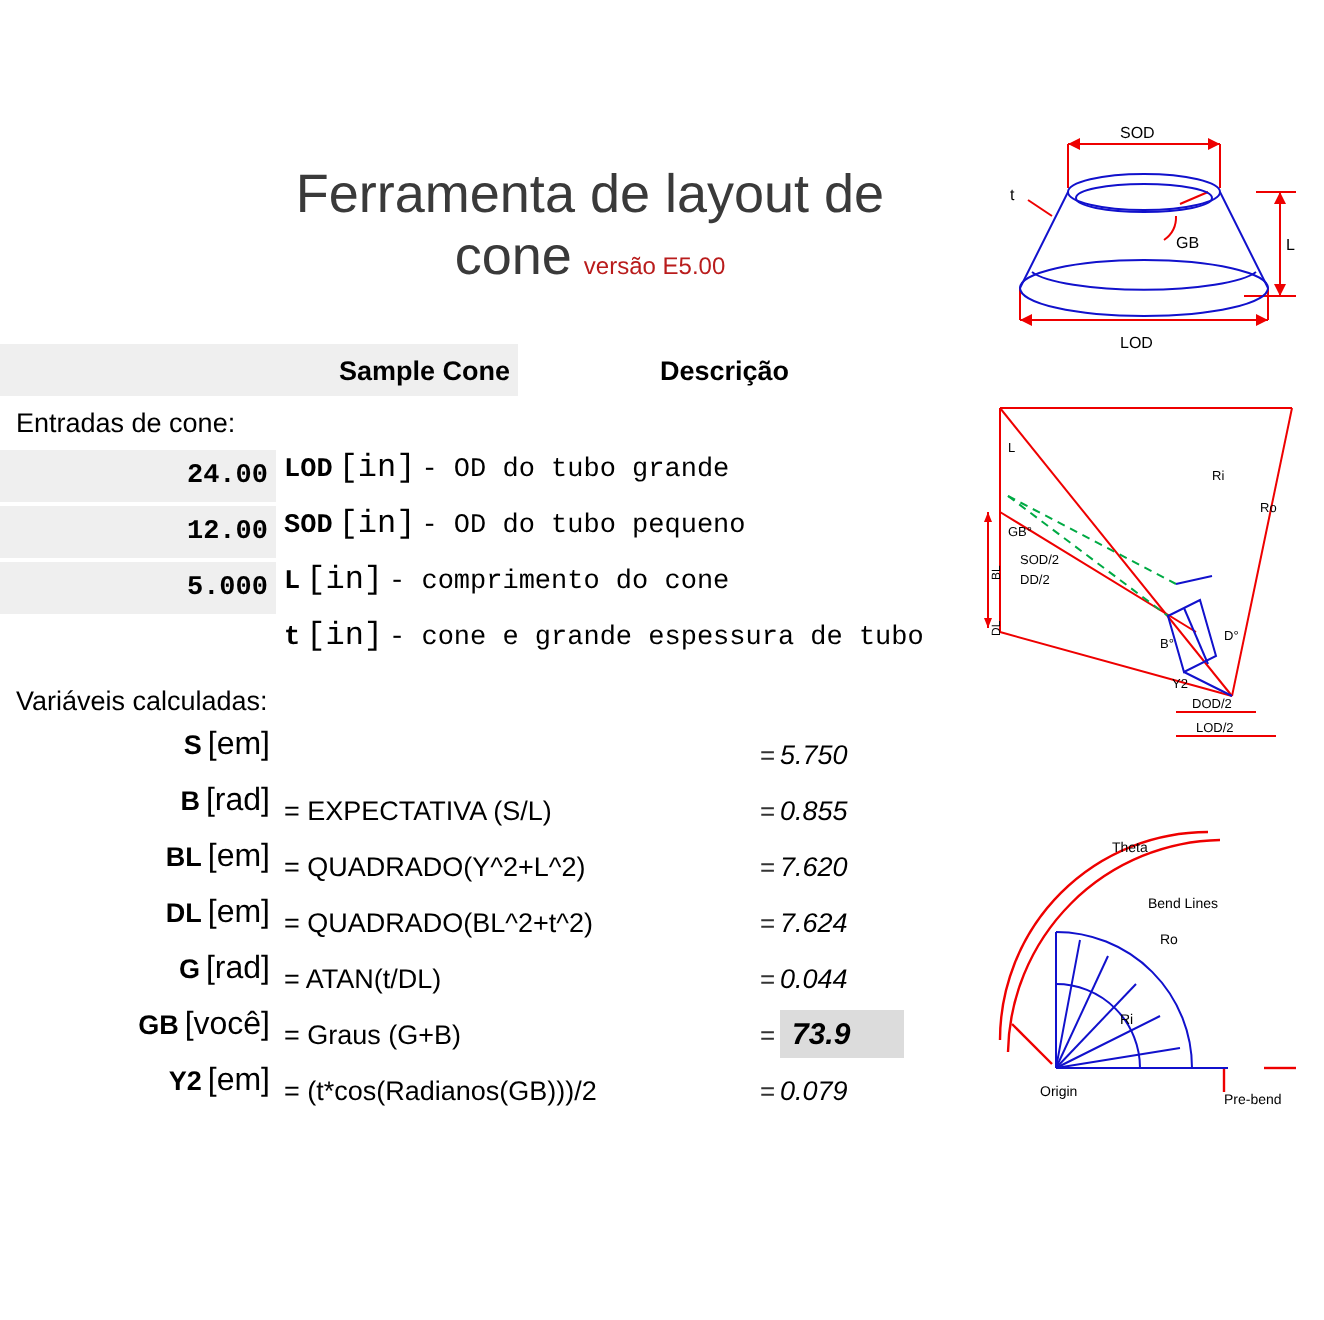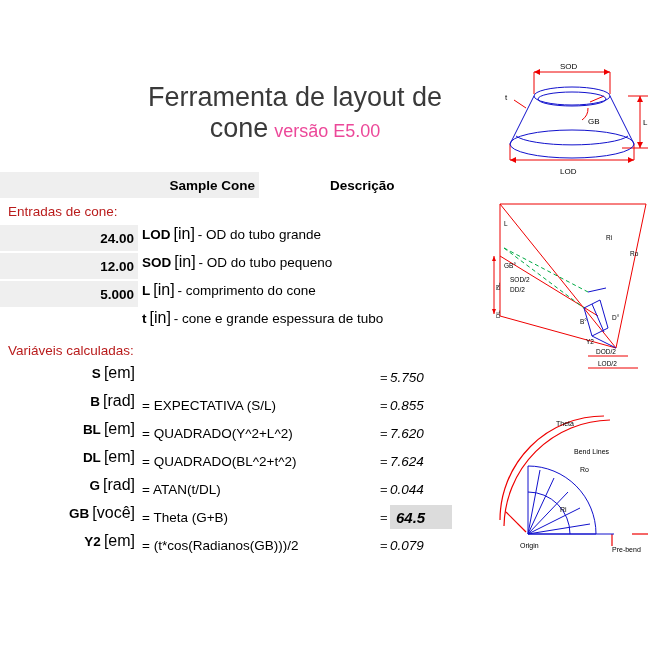--- a/index.html
+++ b/index.html
@@ -25,41 +25,41 @@
     text-align: center;
   }
   #title-main {
     font-size: 27px;
     line-height: 31px;
     color: #3a3a3a;
     font-weight: normal;
     display: inline;
   }
   #title-version {
-    font-size: 18px;
-    color: #ec4899;
+    font-size: 12px;
+    color: #b91c1c;
     display: inline;
     margin-left: 6px;
   }
 
   
   #sheet {
     position: absolute;
     left: 0px;
     top: 172px;
     width: 478px;
   }
   .row {
     display: flex;
     align-items: center;
     height: 27px;
     position: relative;
   }
   .section-head {
-    color: #b91c1c;
+    color: #000000;
     font-size: 13.5px;
     padding-left: 8px;
   }
 
   
   #hdr-row {
     height: 26px;
   }
   #hdr-sample {
     position: absolute;
@@ -84,20 +84,21 @@
     display: flex;
     align-items: center;
     font-weight: bold;
     font-size: 13.5px;
   }
 
   
   .inp-row {
     position: relative;
     height: 28px;
+    font-family: Liberation Mono, monospace;
   }
   .inp-val {
     position: absolute;
     left: 0;
     top: 0;
     width: 138px;
     height: 26px;
     background: #efefef;
     display: flex;
     align-items: center;
@@ -316,23 +317,23 @@
     <div class="calc-formula">= ATAN(t/DL)</div>
     <div class="calc-eq">=</div>
     <div class="calc-val">0.044</div>
   </div>
 
   <div class="calc-row">
     <div class="calc-sym">
       <span class="sym">GB</span>
       <span class="unit">[você]</span>
     </div>
-    <div class="calc-formula">= Theta (G+B)</div>
-    <div class="calc-eq">=</div>
-    <div class="calc-val highlight">64.5</div>
+    <div class="calc-formula">= Graus (G+B)</div>
+    <div class="calc-eq">=</div>
+    <div class="calc-val highlight">73.9</div>
   </div>
 
   <div class="calc-row">
     <div class="calc-sym">
       <span class="sym">Y2</span>
       <span class="unit">[em]</span>
     </div>
     <div class="calc-formula">= (t*cos(Radianos(GB)))/2</div>
     <div class="calc-eq">=</div>
     <div class="calc-val">0.079</div>

